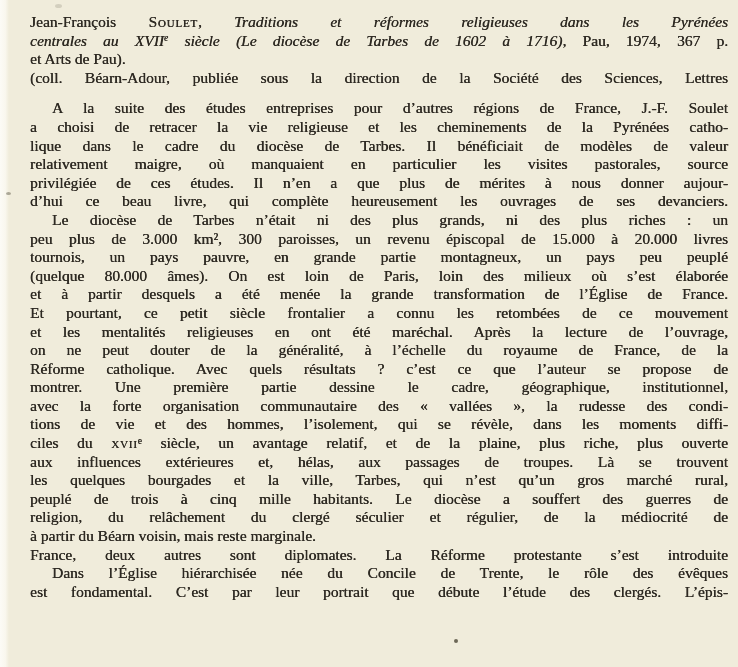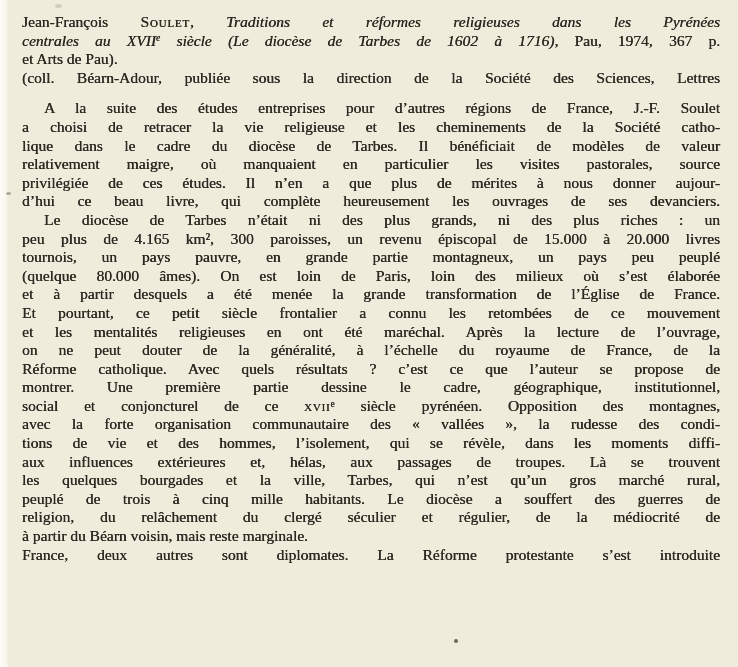--- a/index.html
+++ b/index.html
@@ -17,21 +17,21 @@
 
   .left-edge {
     position: absolute;
     left: 0; top: 0;
     width: 9px; height: 100%;
     background: linear-gradient(to right, #fcfbf6 0%, #f9f7ee 60%, #f0ecdb 100%);
   }
 
   .text-block {
     position: absolute;
-    left: 22px;
+    left: 30px;
     top: 13px;
     width: 698px;
   }
 
   .para { margin: 0; }
   .para.reference { margin-bottom: 12px; }
 
   .line {
     font-size: 15.5px;
     line-height: 18.6px;
@@ -70,45 +70,49 @@
 
   <div class="text-block">
     <div class="para reference">
         <div class="line"><span>Jean-François </span><span class="st-sc">Soulet</span><span>, </span><span class="st-i">Traditions et réformes religieuses dans les Pyrénées</span></div>
         <div class="line"><span class="st-i">centrales au XVII</span><span class="st-i st-sup">e</span><span class="st-i"> siècle (Le diocèse de Tarbes de 1602 à 1716)</span><span>, Pau, 1974, 367 p.</span></div>
         <div class="line last"><span>et Arts de Pau).</span></div>
         <div class="line"><span>(coll. Béarn-Adour, publiée sous la direction de la Société des Sciences, Lettres</span></div>
       </div>
     <div class="para body">
         <div class="line indent"><span>A la suite des études entreprises pour d’autres régions de France, J.-F. Soulet</span></div>
-        <div class="line"><span>a choisi de retracer la vie religieuse et les cheminements de la Société catho-</span></div>
+        <div class="line"><span>a choisi de retracer la vie religieuse et les cheminements de la Pyrénées catho-</span></div>
         <div class="line"><span>lique dans le cadre du diocèse de Tarbes. Il bénéficiait de modèles de valeur</span></div>
         <div class="line"><span>relativement maigre, où manquaient en particulier les visites pastorales, source</span></div>
         <div class="line"><span>privilégiée de ces études. Il n’en a que plus de mérites à nous donner aujour-</span></div>
         <div class="line"><span>d’hui ce beau livre, qui complète heureusement les ouvrages de ses devanciers.</span></div>
       </div>
     <div class="para body">
         <div class="line indent"><span>Le diocèse de Tarbes n’était ni des plus grands, ni des plus riches : un</span></div>
-        <div class="line"><span>peu plus de 4.165 km², 300 paroisses, un revenu épiscopal de 15.000 à 20.000 livres</span></div>
+        <div class="line"><span>peu plus de 3.000 km², 300 paroisses, un revenu épiscopal de 15.000 à 20.000 livres</span></div>
         <div class="line"><span>tournois, un pays pauvre, en grande partie montagneux, un pays peu peuplé</span></div>
         <div class="line"><span>(quelque 80.000 âmes). On est loin de Paris, loin des milieux où s’est élaborée</span></div>
         <div class="line"><span>et à partir desquels a été menée la grande transformation de l’Église de France.</span></div>
         <div class="line"><span>Et pourtant, ce petit siècle frontalier a connu les retombées de ce mouvement</span></div>
         <div class="line"><span>et les mentalités religieuses en ont été maréchal. Après la lecture de l’ouvrage,</span></div>
         <div class="line"><span>on ne peut douter de la généralité, à l’échelle du royaume de France, de la</span></div>
         <div class="line"><span>Réforme catholique. Avec quels résultats ? c’est ce que l’auteur se propose de</span></div>
         <div class="line"><span>montrer. Une première partie dessine le cadre, géographique, institutionnel,</span></div>
-        <div class="line"><span>social et conjoncturel de ce </span><span class="st-sc">xvii</span><span class="st-sup">e</span><span> siècle pyrénéen. Opposition des montagnes,</span></div>
         <div class="line"><span>avec la forte organisation communautaire des « vallées », la rudesse des condi-</span></div>
         <div class="line"><span>tions de vie et des hommes, l’isolement, qui se révèle, dans les moments diffi-</span></div>
+        <div class="line"><span>ciles du </span><span class="st-sc">xvii</span><span class="st-sup">e</span><span> siècle, un avantage relatif, et de la plaine, plus riche, plus ouverte</span></div>
         <div class="line"><span>aux influences extérieures et, hélas, aux passages de troupes. Là se trouvent</span></div>
         <div class="line"><span>les quelques bourgades et la ville, Tarbes, qui n’est qu’un gros marché rural,</span></div>
         <div class="line"><span>peuplé de trois à cinq mille habitants. Le diocèse a souffert des guerres de</span></div>
         <div class="line"><span>religion, du relâchement du clergé séculier et régulier, de la médiocrité de</span></div>
         <div class="line last"><span>à partir du Béarn voisin, mais reste marginale.</span></div>
         <div class="line"><span>France, deux autres sont diplomates. La Réforme protestante s’est introduite</span></div>
+      </div>
+    <div class="para body">
+        <div class="line indent"><span>Dans l’Église hiérarchisée née du Concile de Trente, le rôle des évêques</span></div>
+        <div class="line"><span>est fondamental. C’est par leur portrait que débute l’étude des clergés. L’épis-</span></div>
       </div>
   </div>
 
   <div class="speck smudge-top"></div>
   <div class="speck mark-left"></div>
   <div class="speck dot-bottom"></div>
 </div>
 
 </body></html>

